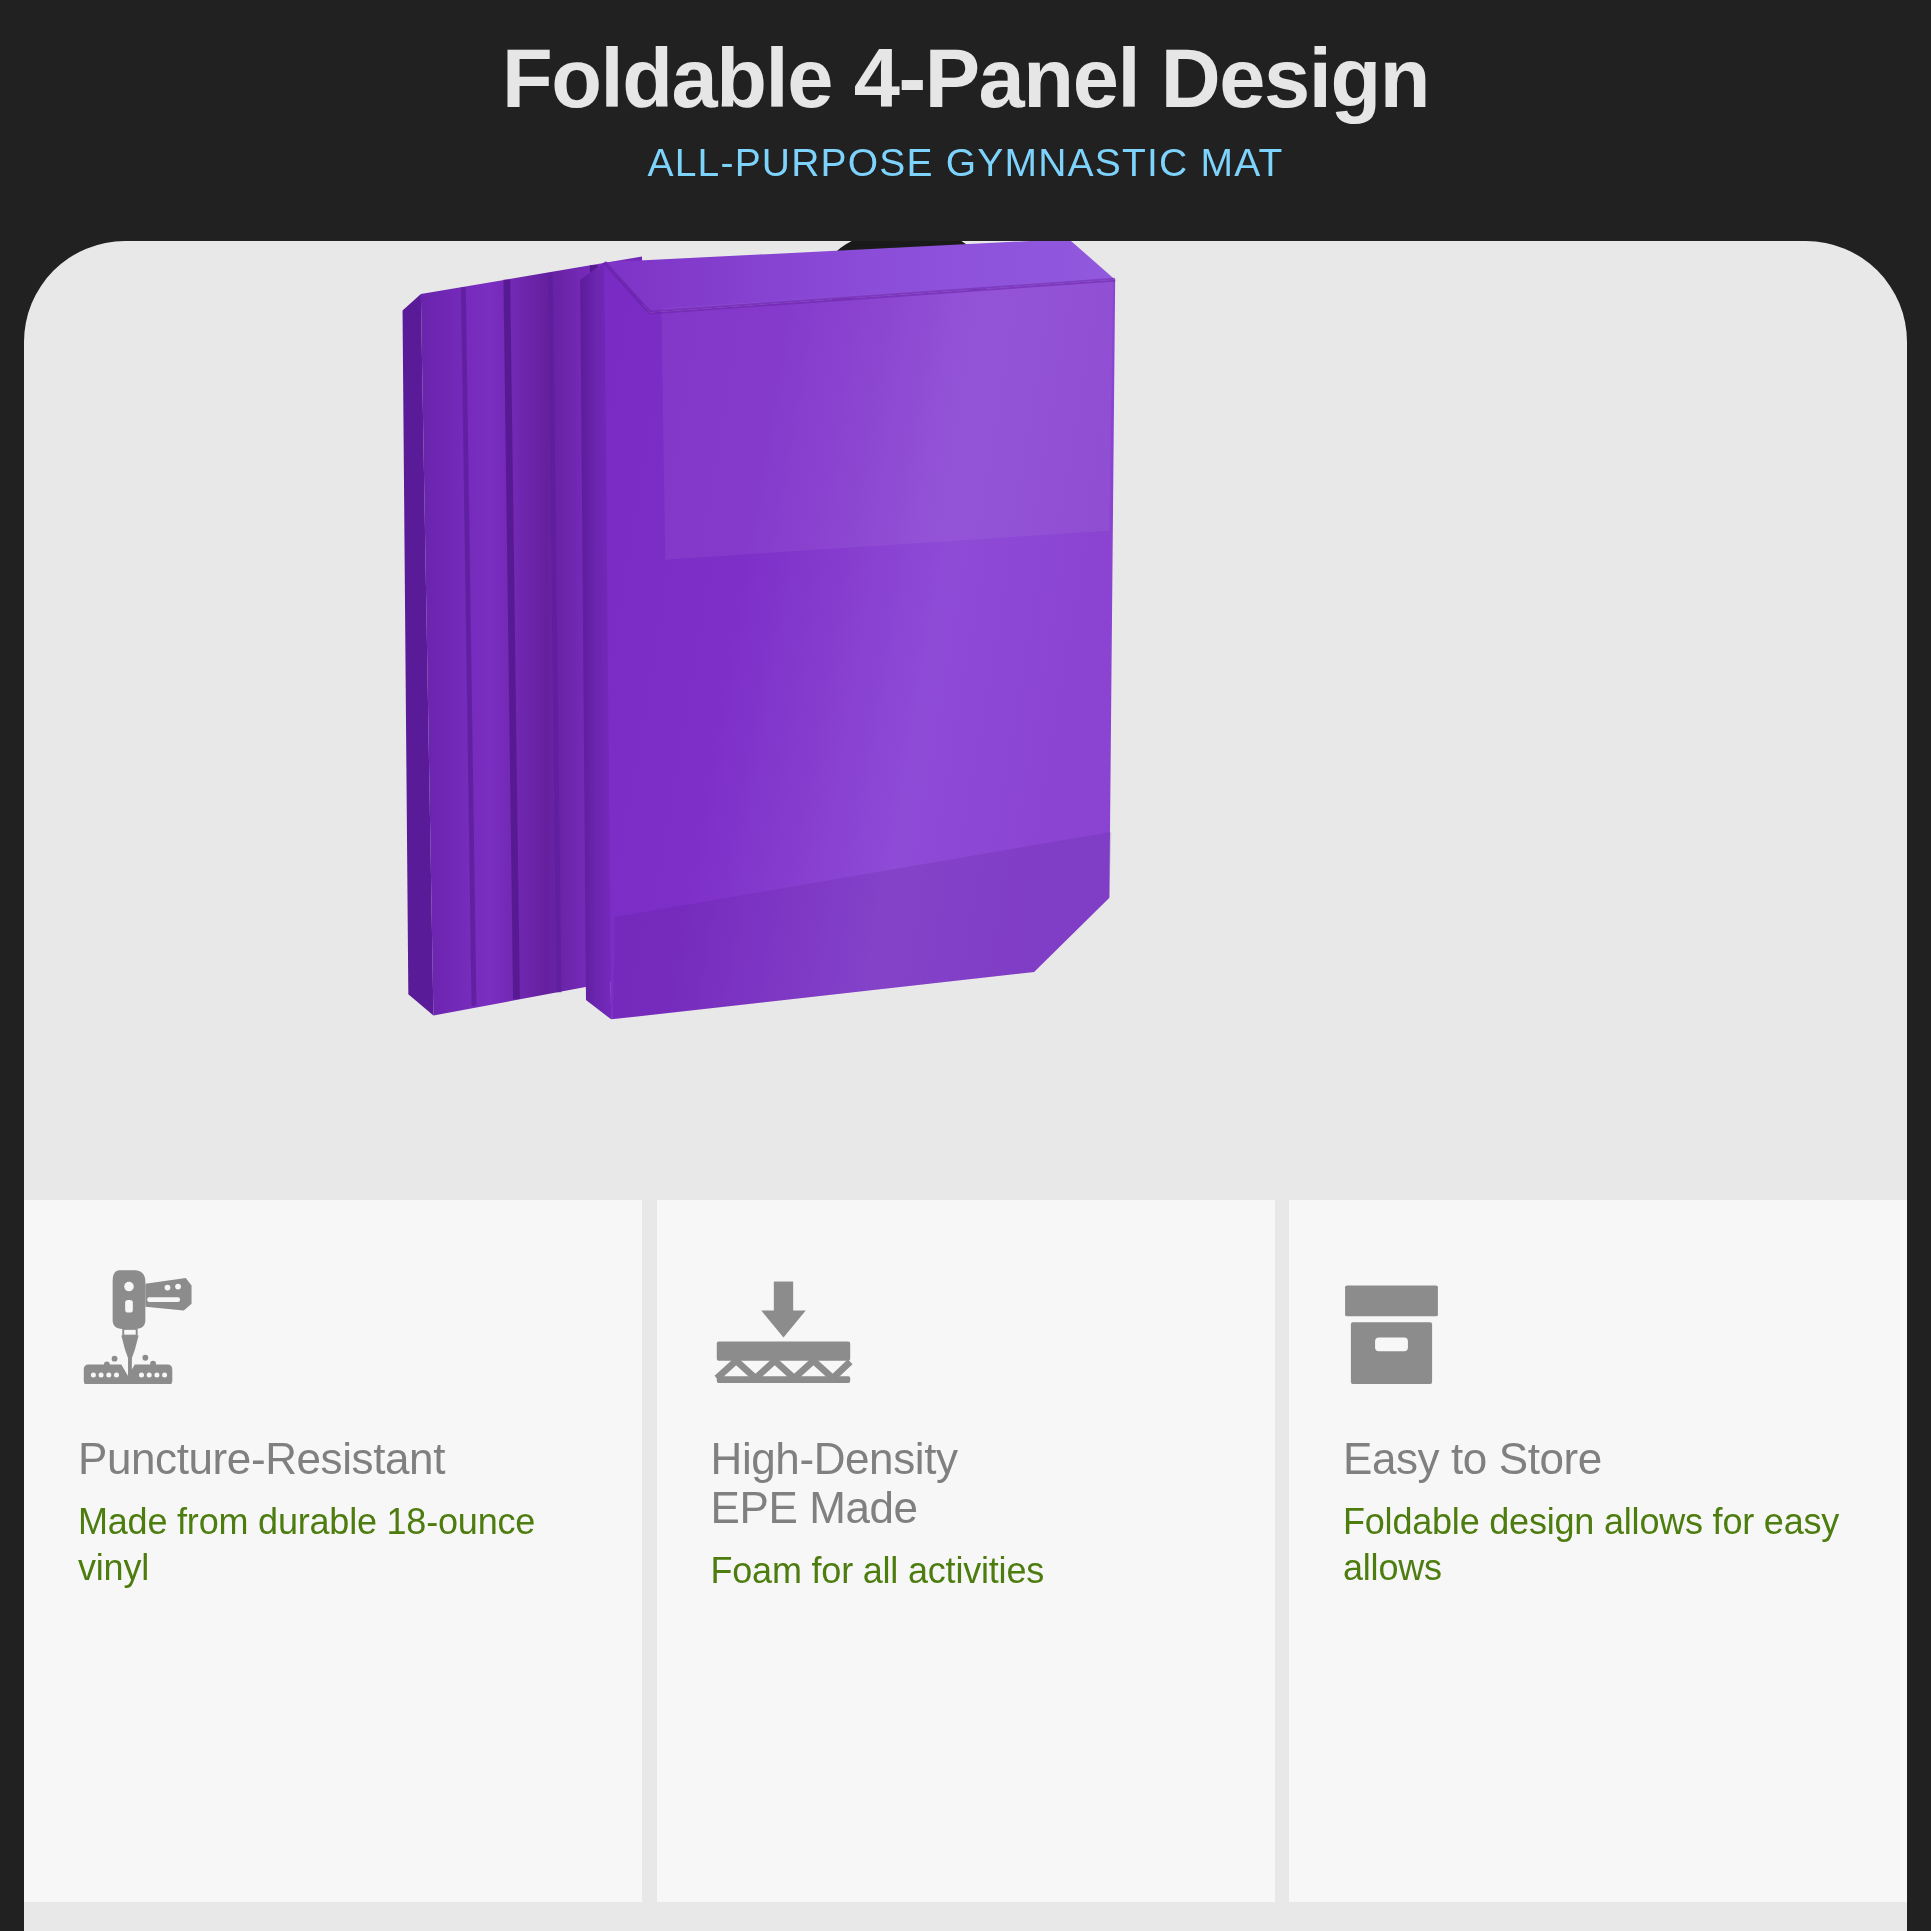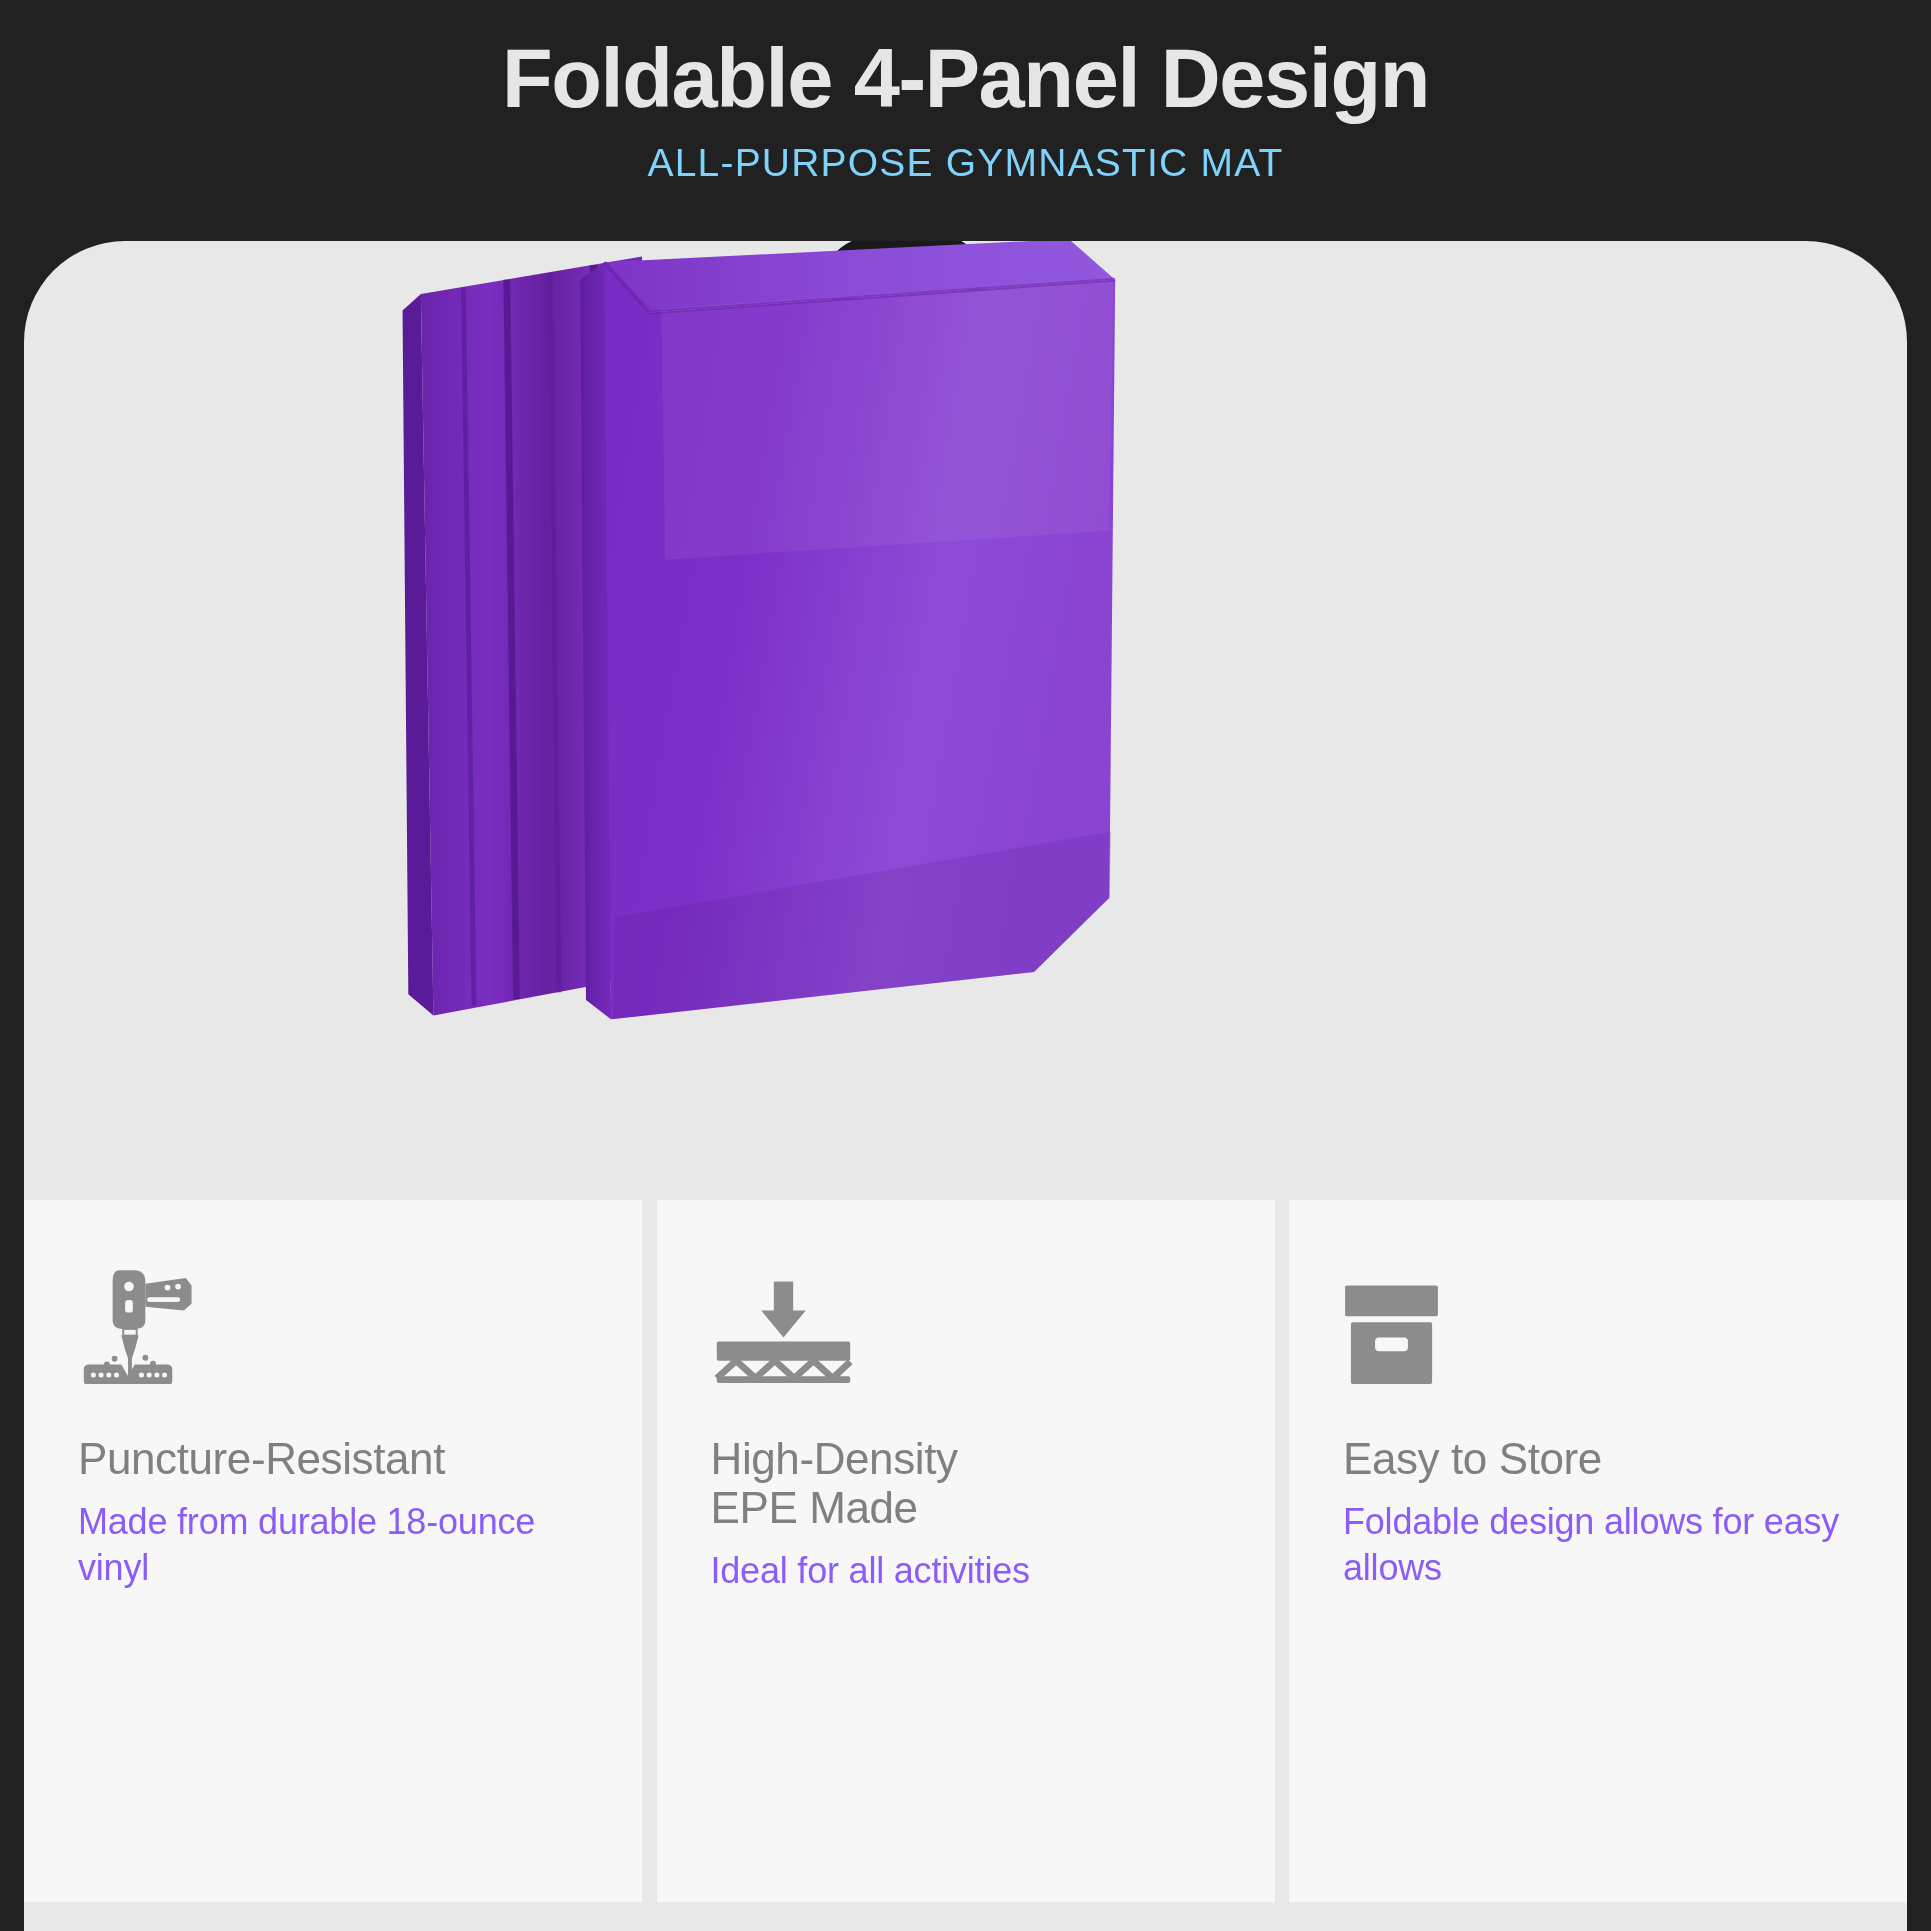--- a/index.html
+++ b/index.html
@@ -101,21 +101,21 @@
     font-weight: 400;
     color: #808080;
     line-height: 1.12;
     letter-spacing: -0.4px;
     white-space: pre-line;
   }
   .card-desc {
     margin: 0;
     font-size: 36px;
     font-weight: 400;
-    color: #8b5cf6;
+    color: #4d7c0f;
     line-height: 1.3;
     letter-spacing: -0.2px;
   }
 </style>
 </head>
 <body>
 
 <div id="infographic">
 
   <div class="header">
@@ -241,21 +241,21 @@
           <path d="M52,44 L98,44 L75,72 Z"></path>
 
           <rect x="6" y="76" width="138" height="20" rx="2"></rect>
 
           <path d="M6,114 L26,96 L46,114 L66,96 L86,114 L106,96 L126,114 L144,97" stroke="#8C8C8C" stroke-width="7" fill="none" stroke-linejoin="miter"></path>
           <rect x="6" y="112" width="138" height="7" rx="2"></rect>
         </svg>
       </div>
       <h3 class="card-title">High-Density
 EPE Made</h3>
-      <p class="card-desc">Ideal for all activities</p>
+      <p class="card-desc">Foam for all activities</p>
     </div>
 
     <div class="card">
       <div class="card-icon">
         <svg width="97" height="116" viewBox="0 0 100 120" fill="#8C8C8C">
 
           <rect x="2" y="18" width="96" height="32" rx="2"></rect>
 
           <rect x="8" y="56" width="84" height="64" rx="2"></rect>
 

